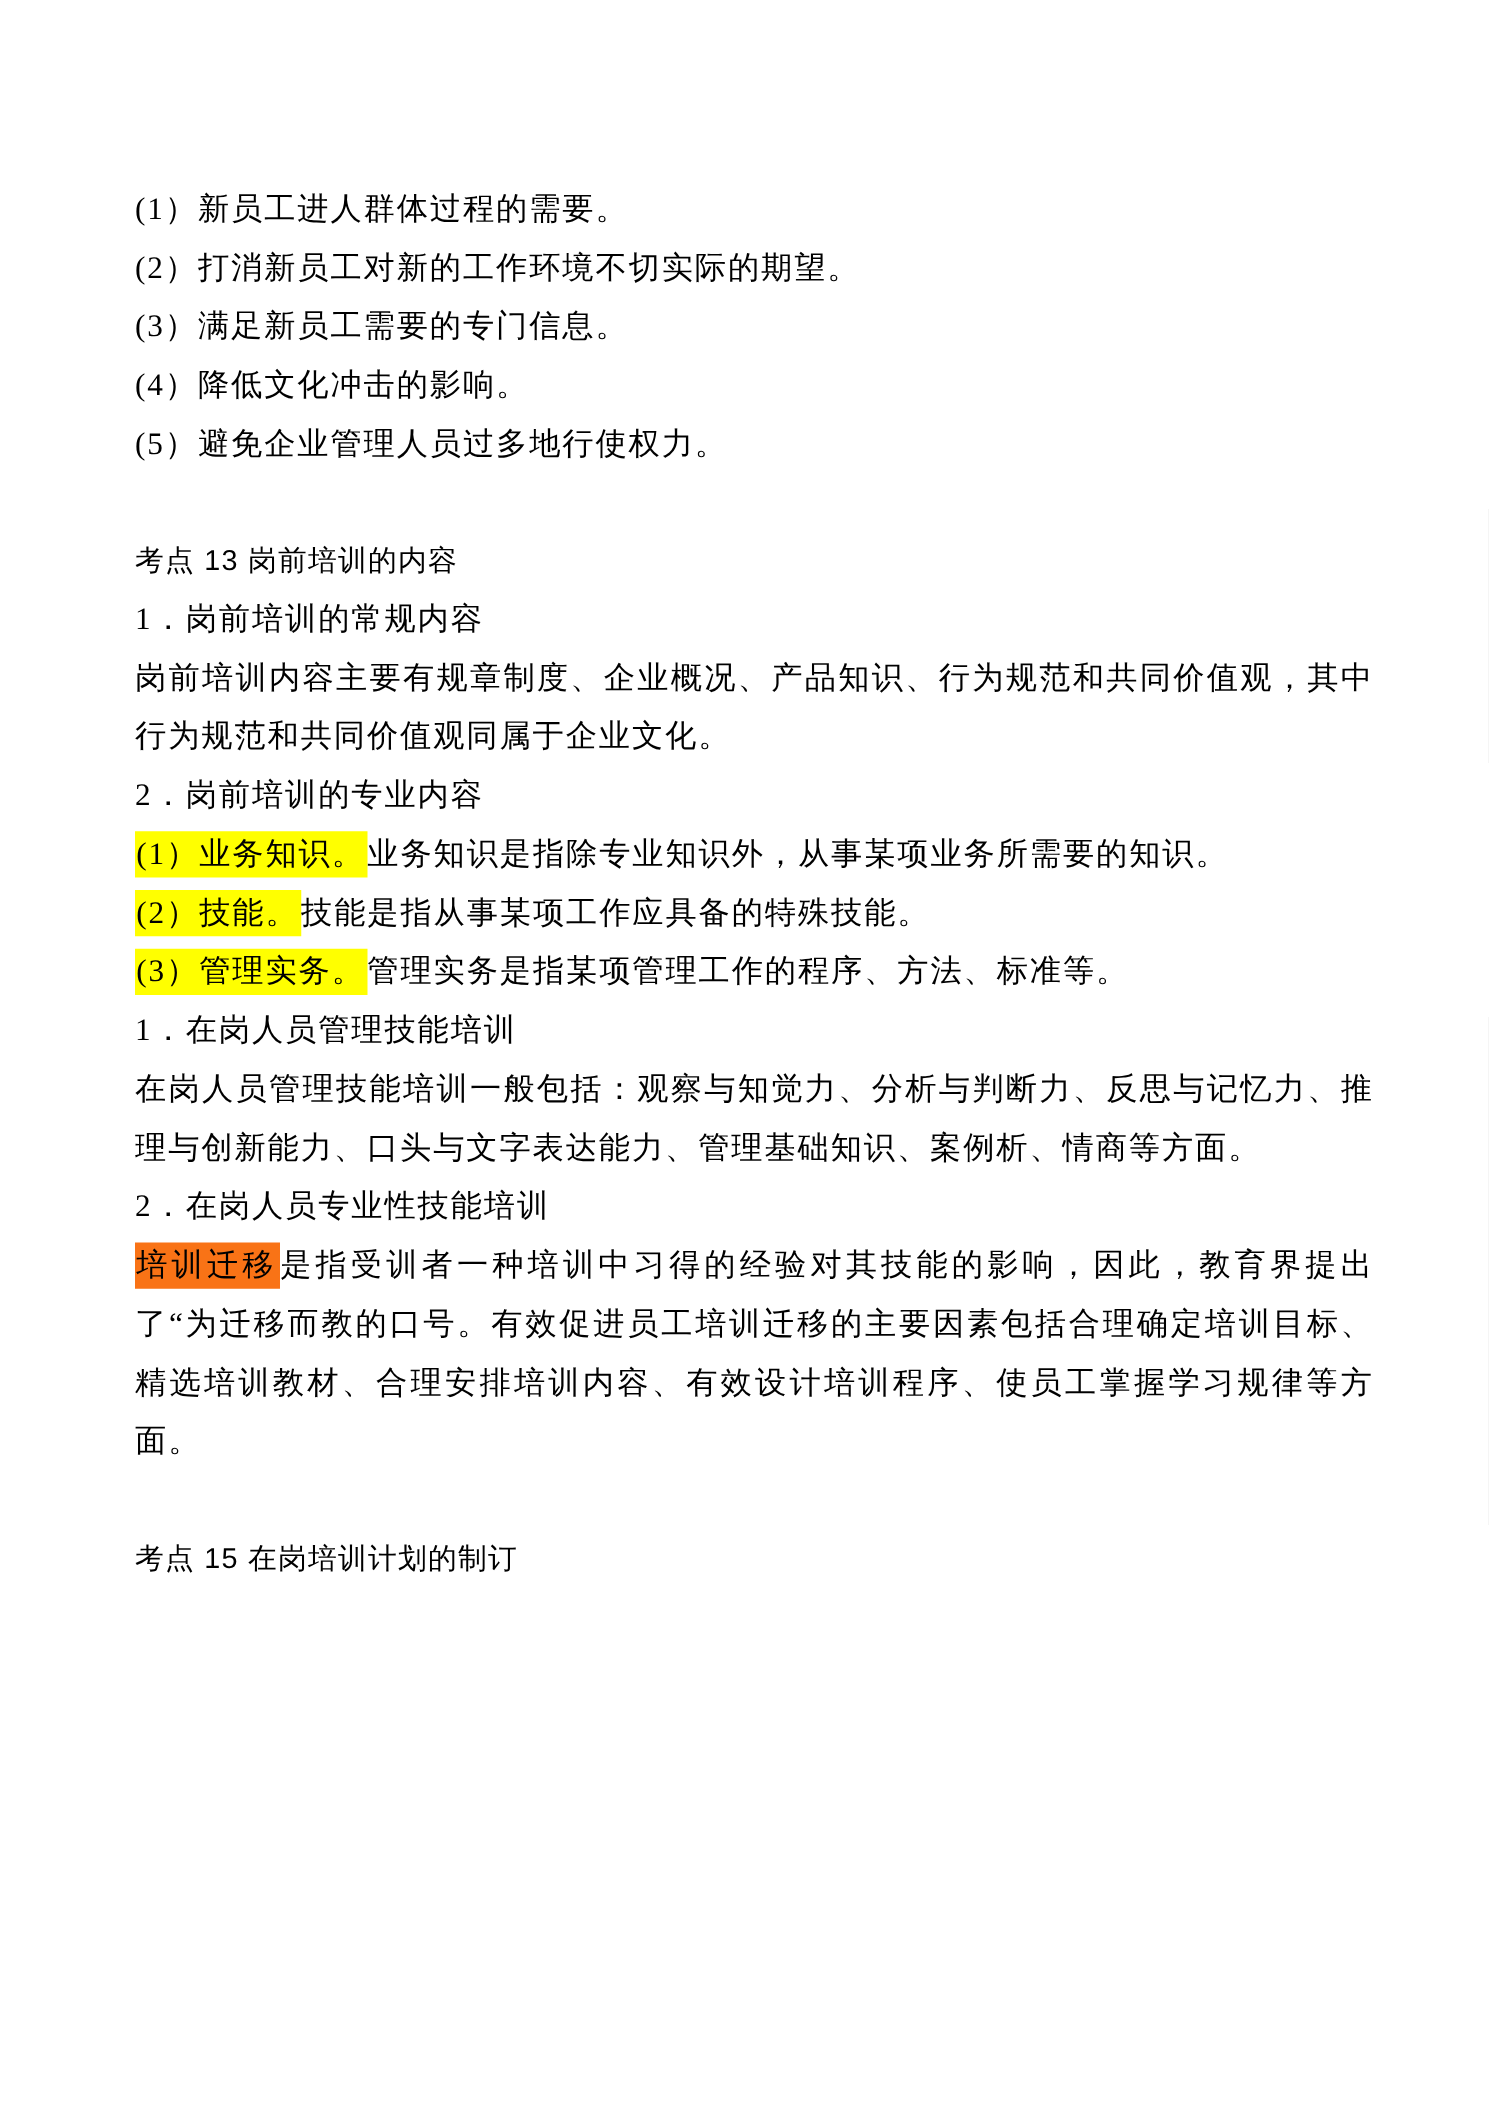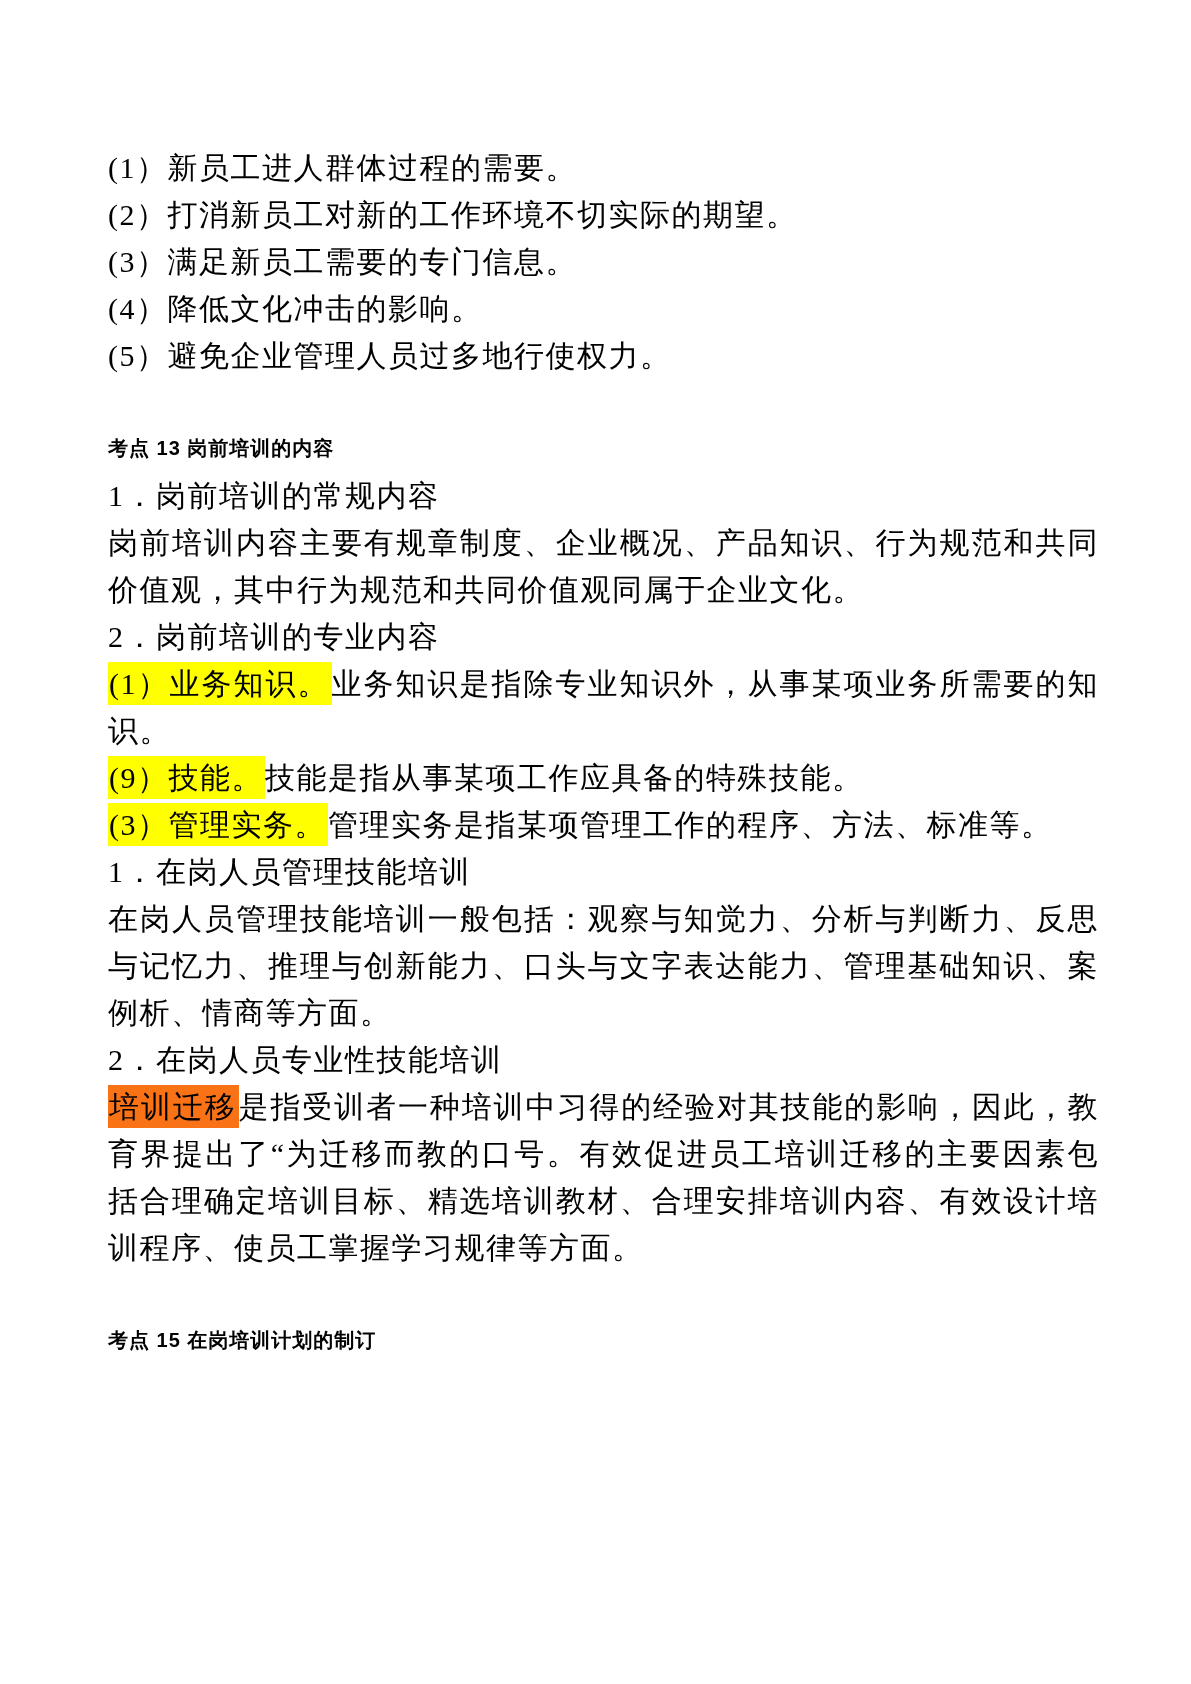--- a/index.html
+++ b/index.html
@@ -10,32 +10,32 @@
     margin: 0 auto;
     background: #ffffff;
     box-sizing: border-box;
     padding: 144px 92px 0 108px;
     font-family: "Liberation Serif", "DejaVu Serif", serif;
     color: #000000;
     overflow: hidden;
   }
   p.body {
     margin: 0;
-    font-size: 30px;
+    font-size: 25px;
     line-height: 47px;
     letter-spacing: 1.5px;
     text-align: justify;
     text-justify: inter-character;
   }
   h2.heading {
     margin: 46px 0 0 0;
-    font-size: 20px;
+    font-size: 23px;
     line-height: 47px;
     letter-spacing: 1px;
-    font-weight: 700;
+    font-weight: 400;
     font-family: "Liberation Sans", "DejaVu Sans", sans-serif;
     text-align: left;
   }
   .hl {
     background: #ffff00;
     padding: 5px 2px 5px 1px;
   }
 </style>
 </head>
 <body>
@@ -46,21 +46,21 @@
   <p class="body">(2）打消新员工对新的工作环境不切实际的期望。</p>
   <p class="body">(3）满足新员工需要的专门信息。</p>
   <p class="body">(4）降低文化冲击的影响。</p>
   <p class="body">(5）避免企业管理人员过多地行使权力。</p>
 
   <h2 class="heading">考点 13 岗前培训的内容</h2>
   <p class="body">1．岗前培训的常规内容</p>
   <p class="body">岗前培训内容主要有规章制度、企业概况、产品知识、行为规范和共同价值观，其中行为规范和共同价值观同属于企业文化。</p>
   <p class="body">2．岗前培训的专业内容</p>
   <p class="body"><span class="hl" style="background: rgb(255, 255, 0);">(1）业务知识。</span><span>业务知识是指除专业知识外，从事某项业务所需要的知识。</span></p>
-  <p class="body"><span class="hl" style="background: rgb(255, 255, 0);">(9）技能。</span><span>技能是指从事某项工作应具备的特殊技能。</span></p>
+  <p class="body"><span class="hl" style="background: rgb(255, 255, 0);">(2）技能。</span><span>技能是指从事某项工作应具备的特殊技能。</span></p>
   <p class="body"><span class="hl" style="background: rgb(255, 255, 0);">(3）管理实务。</span><span>管理实务是指某项管理工作的程序、方法、标准等。</span></p>
 
   <p class="body">1．在岗人员管理技能培训</p>
   <p class="body">在岗人员管理技能培训一般包括：观察与知觉力、分析与判断力、反思与记忆力、推理与创新能力、口头与文字表达能力、管理基础知识、案例析、情商等方面。</p>
   <p class="body">2．在岗人员专业性技能培训</p>
   <p class="body"><span class="hl" style="background: #f97316;">培训迁移</span><span>是指受训者一种培训中习得的经验对其技能的影响，因此，教育界提出了“为迁移而教的口号。有效促进员工培训迁移的主要因素包括合理确定培训目标、精选培训教材、合理安排培训内容、有效设计培训程序、使员工掌握学习规律等方面。</span></p>
 
   <h2 class="heading">考点 15 在岗培训计划的制订</h2>
 
 </div>

